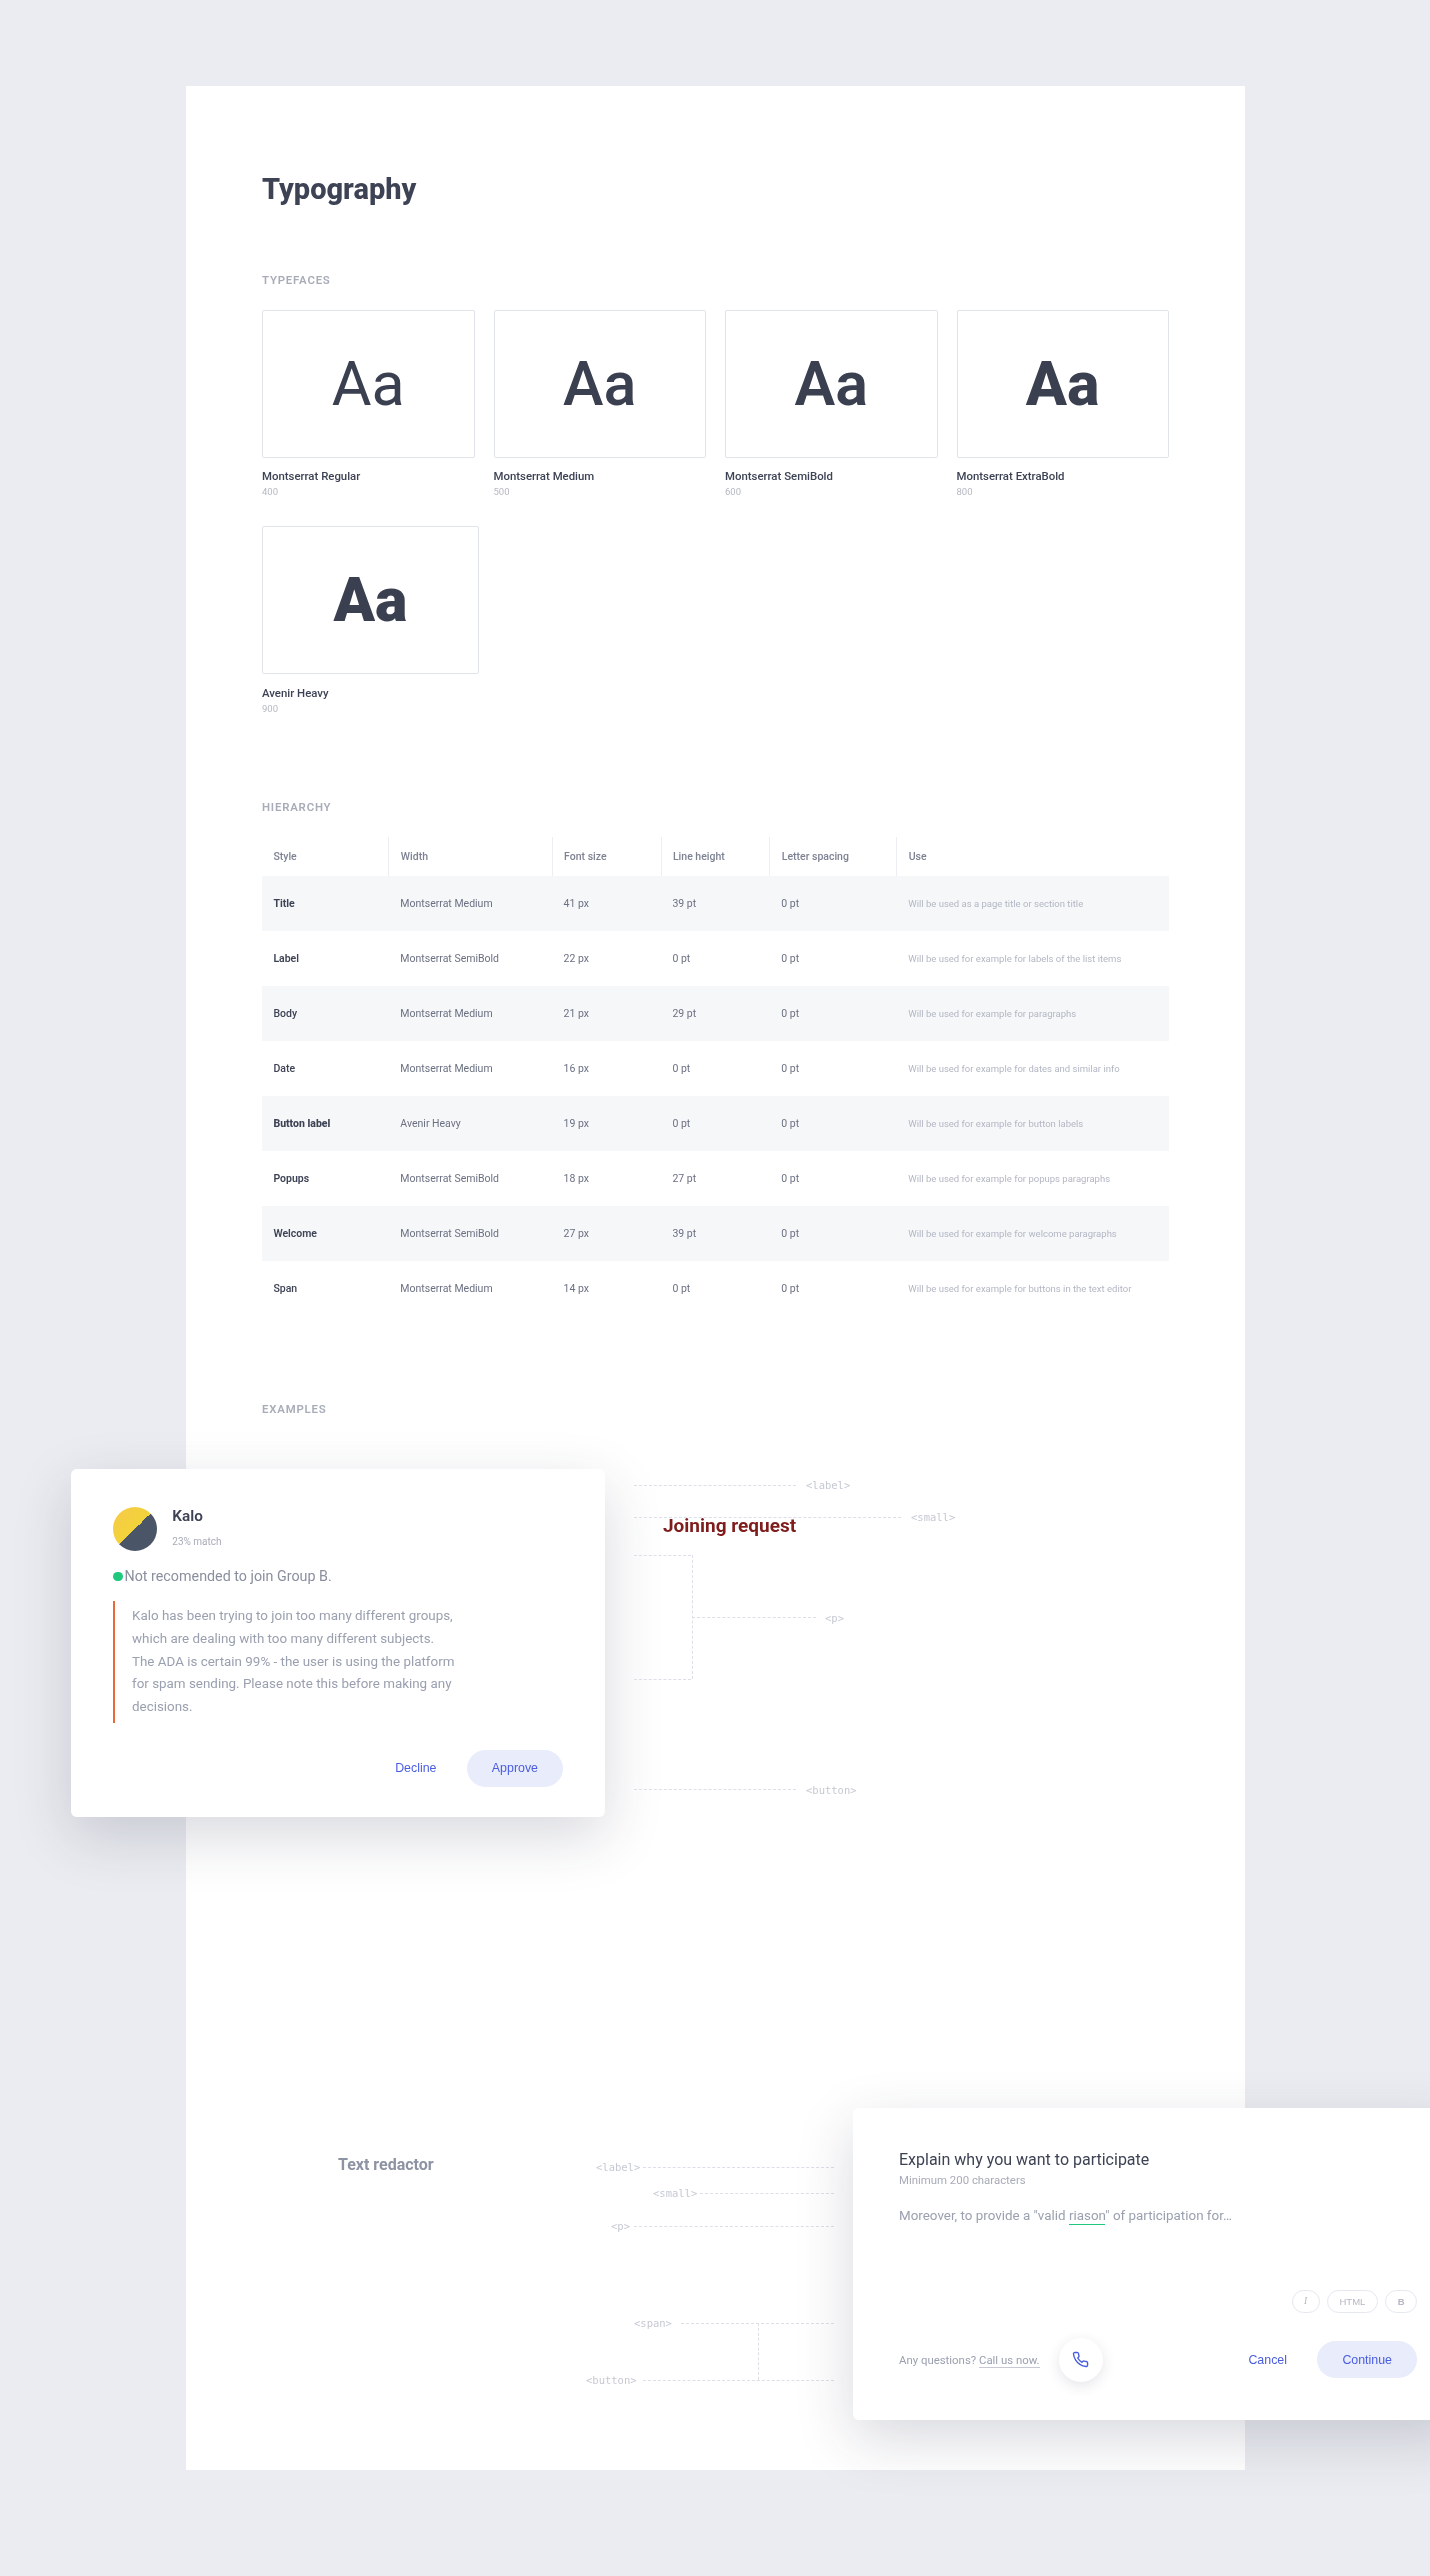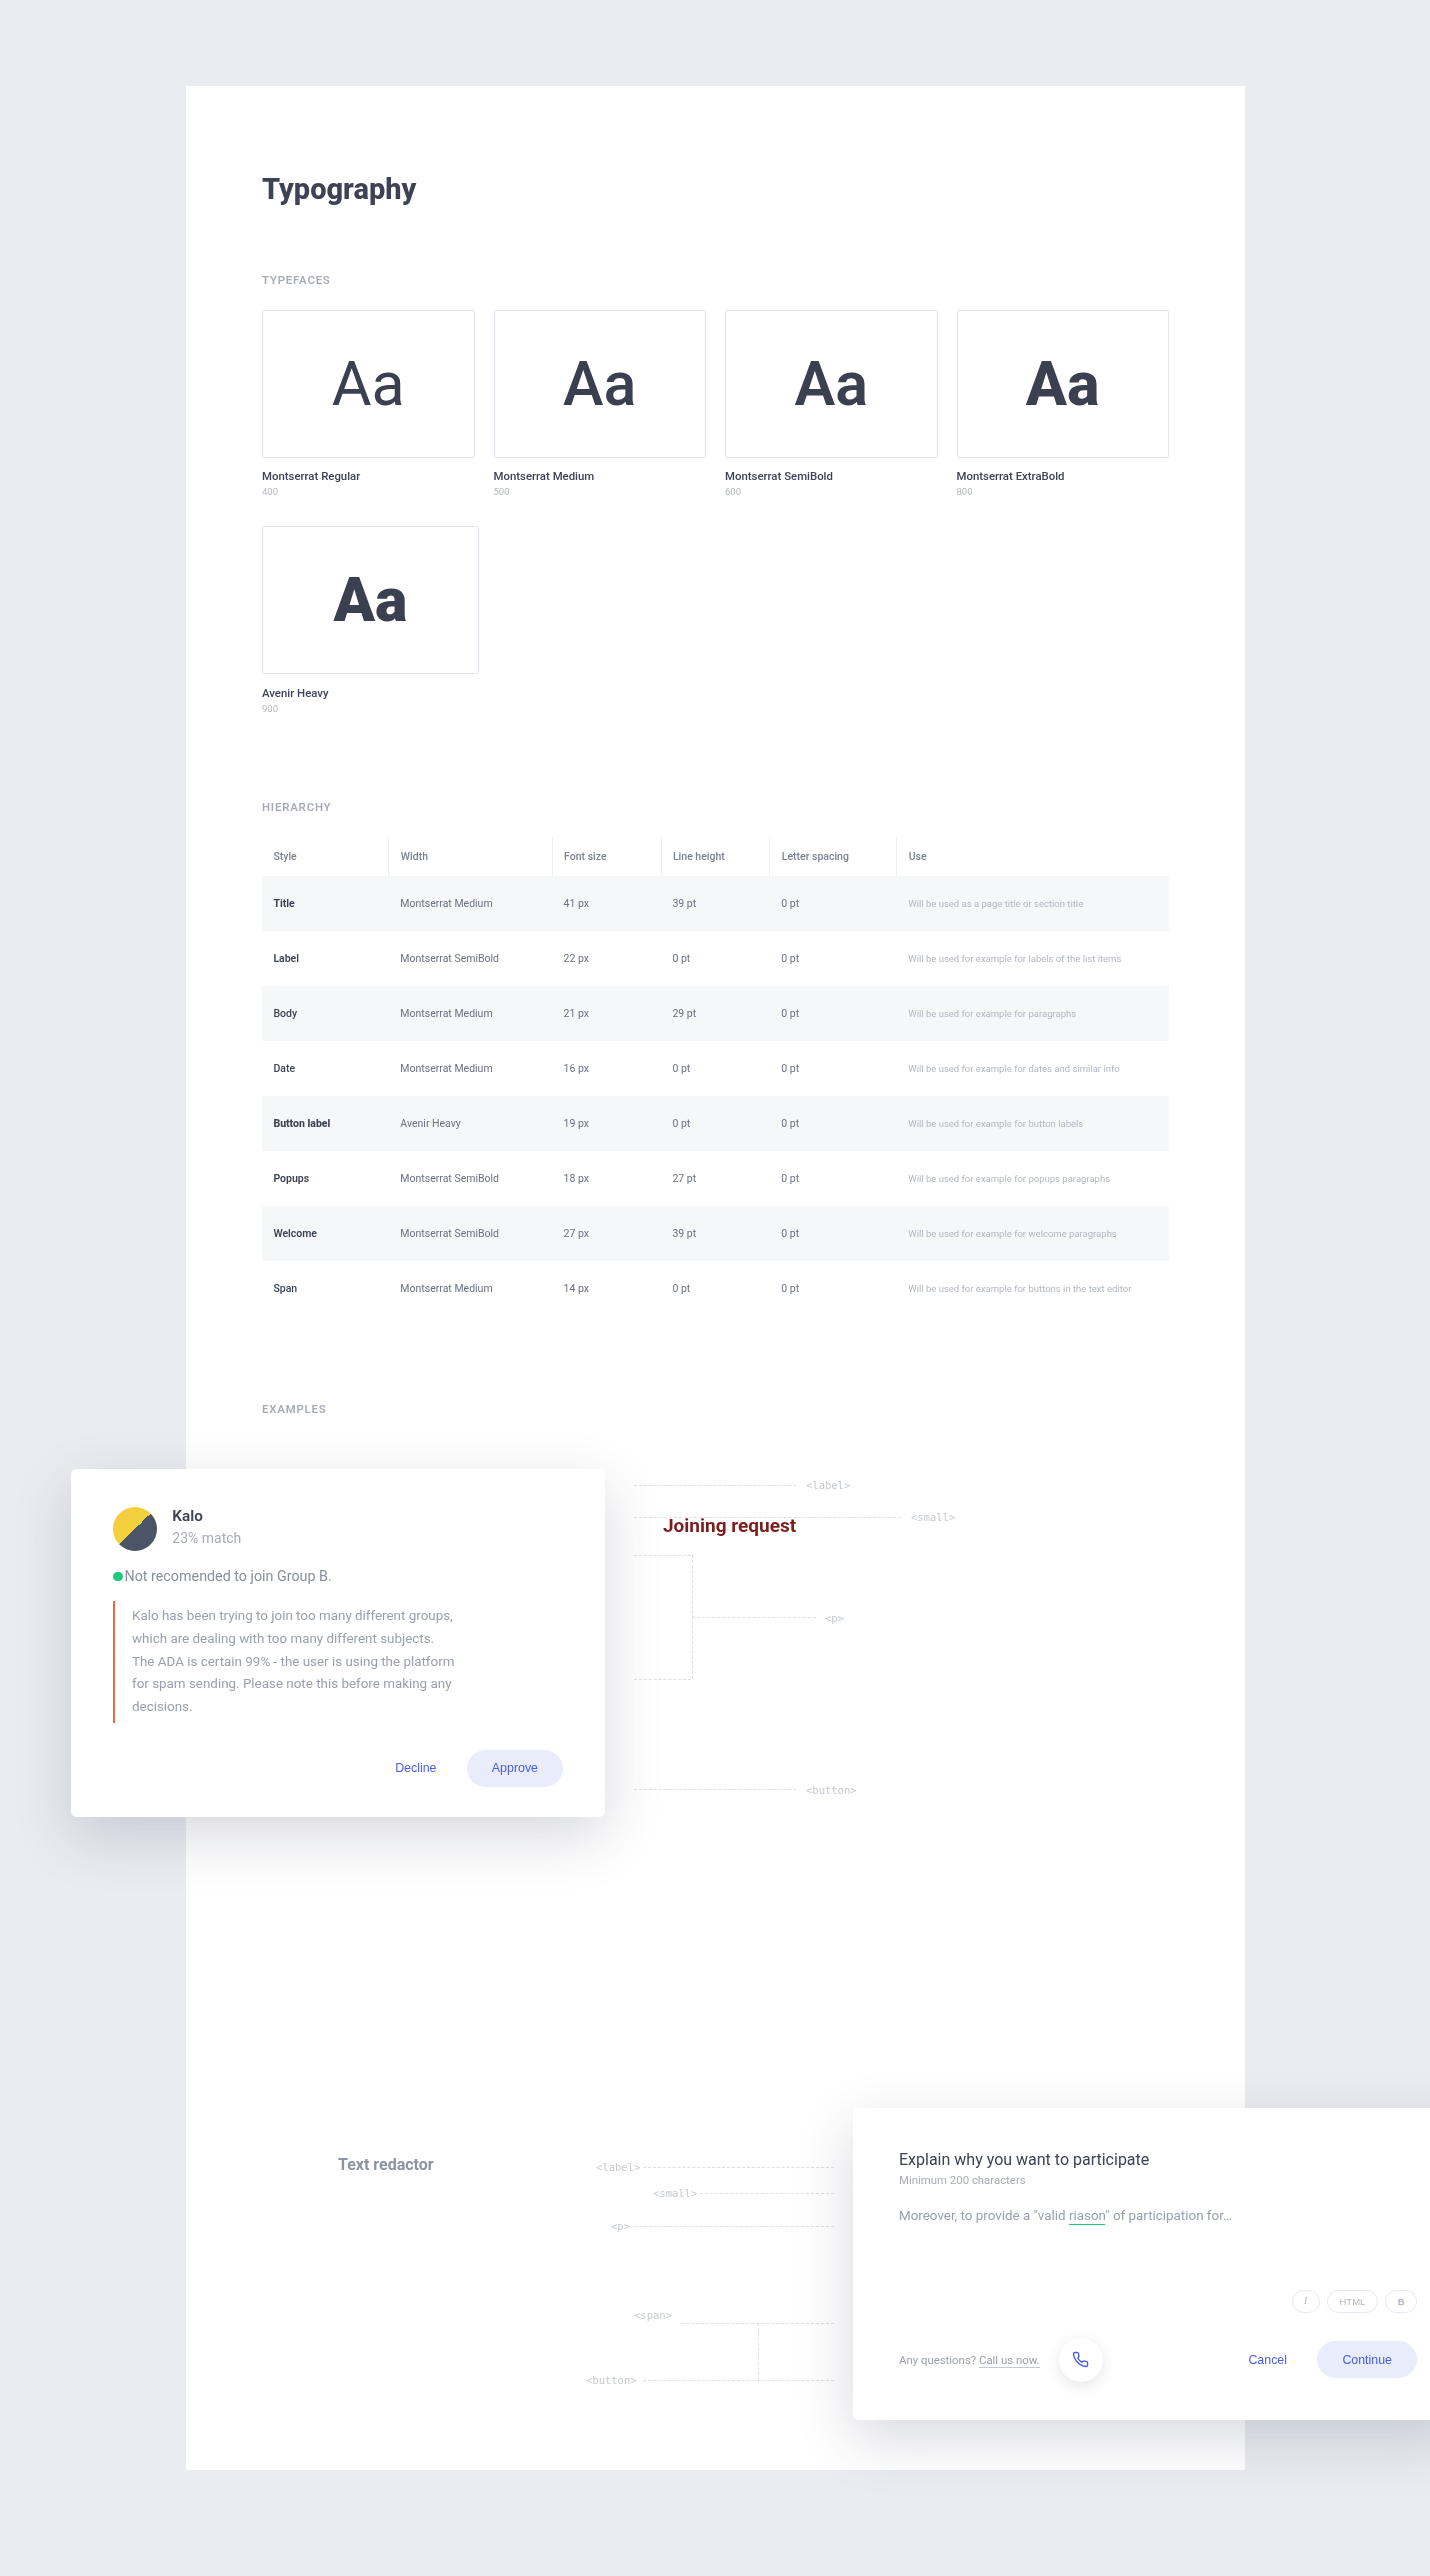--- a/index.html
+++ b/index.html
@@ -106,21 +106,21 @@
     box-shadow: 0 19px 57px rgba(40,45,70,0.18);
     padding: 38px 42px 30.5px 42px;
   }
   .avatar {
     width: 44px; height: 44px; border-radius: 50%;
     background: linear-gradient(135deg,#f7c948 0%,#f2d33a 50%,#4a5568 50%);
     flex-shrink: 0;
   }
   .popup-head { display: flex; gap: 15.3px; align-items: flex-start; }
   .popup-name { font-size: 15.3px; font-weight: 600; color: #3d4354; }
-  .popup-sub { font-size: 14px; color: #a8acb8; margin-top: 5px; }
+  .popup-sub { font-size: 10px; color: #a8acb8; margin-top: 11px; }
   .popup-status { display: flex; align-items: center; gap: 2px; margin-top: 17px; }
   .dot { width: 9.5px; height: 9.5px; border-radius: 50%; background: #1ec97e; }
   .popup-status-text { font-size: 14.3px; color: #8a8f9e; }
   .popup-body {
     margin-top: 17px;
     border-left: 2.9px solid #e86a3a;
     padding: 3.8px 0 3.8px 17px;
     font-size: 13.4px;
     color: #9aa0af;
     line-height: 1.7;
@@ -350,21 +350,21 @@
       <span class="annot-line-h" style="top:148px; left:29px; width:124px;"></span>
       <span class="annot-line-h" style="top:210px; left:-29px; width:57px;"></span>
       <span class="annot-line-h" style="top:320px; left:-29px; width:162px;"></span>
     </div>
 
     <div class="redactor-zone">
       <div class="redactor-title">Text redactor</div>
       <span class="annot-tag" style="position:absolute; top:5.7px; left:258px;">&lt;label&gt;</span>
       <span class="annot-tag" style="position:absolute; top:32px; left:315px;">&lt;small&gt;</span>
       <span class="annot-tag" style="position:absolute; top:65px; left:273px;">&lt;p&gt;</span>
-      <span class="annot-tag" style="position:absolute; top:154px; left:296px;">&lt;span&gt;</span>
+      <span class="annot-tag" style="position:absolute; top:162px; left:296px;">&lt;span&gt;</span>
       <span class="annot-tag" style="position:absolute; top:219px; left:248px;">&lt;button&gt;</span>
       <span class="annot-line-h" style="position:absolute; top:11.4px; left:305px; width:191px;"></span>
       <span class="annot-line-h" style="position:absolute; top:38px; left:362px; width:134px;"></span>
       <span class="annot-line-h" style="position:absolute; top:71px; left:296px; width:200px;"></span>
       <span class="annot-line-h" style="position:absolute; top:168px; left:343px; width:153px;"></span>
       <span class="annot-line-h" style="position:absolute; top:225px; left:305px; width:191px;"></span>
       <span class="annot-line-v" style="position:absolute; top:168px; left:420px; height:57px;"></span>
     </div>
 
     <div class="redactor-card">

